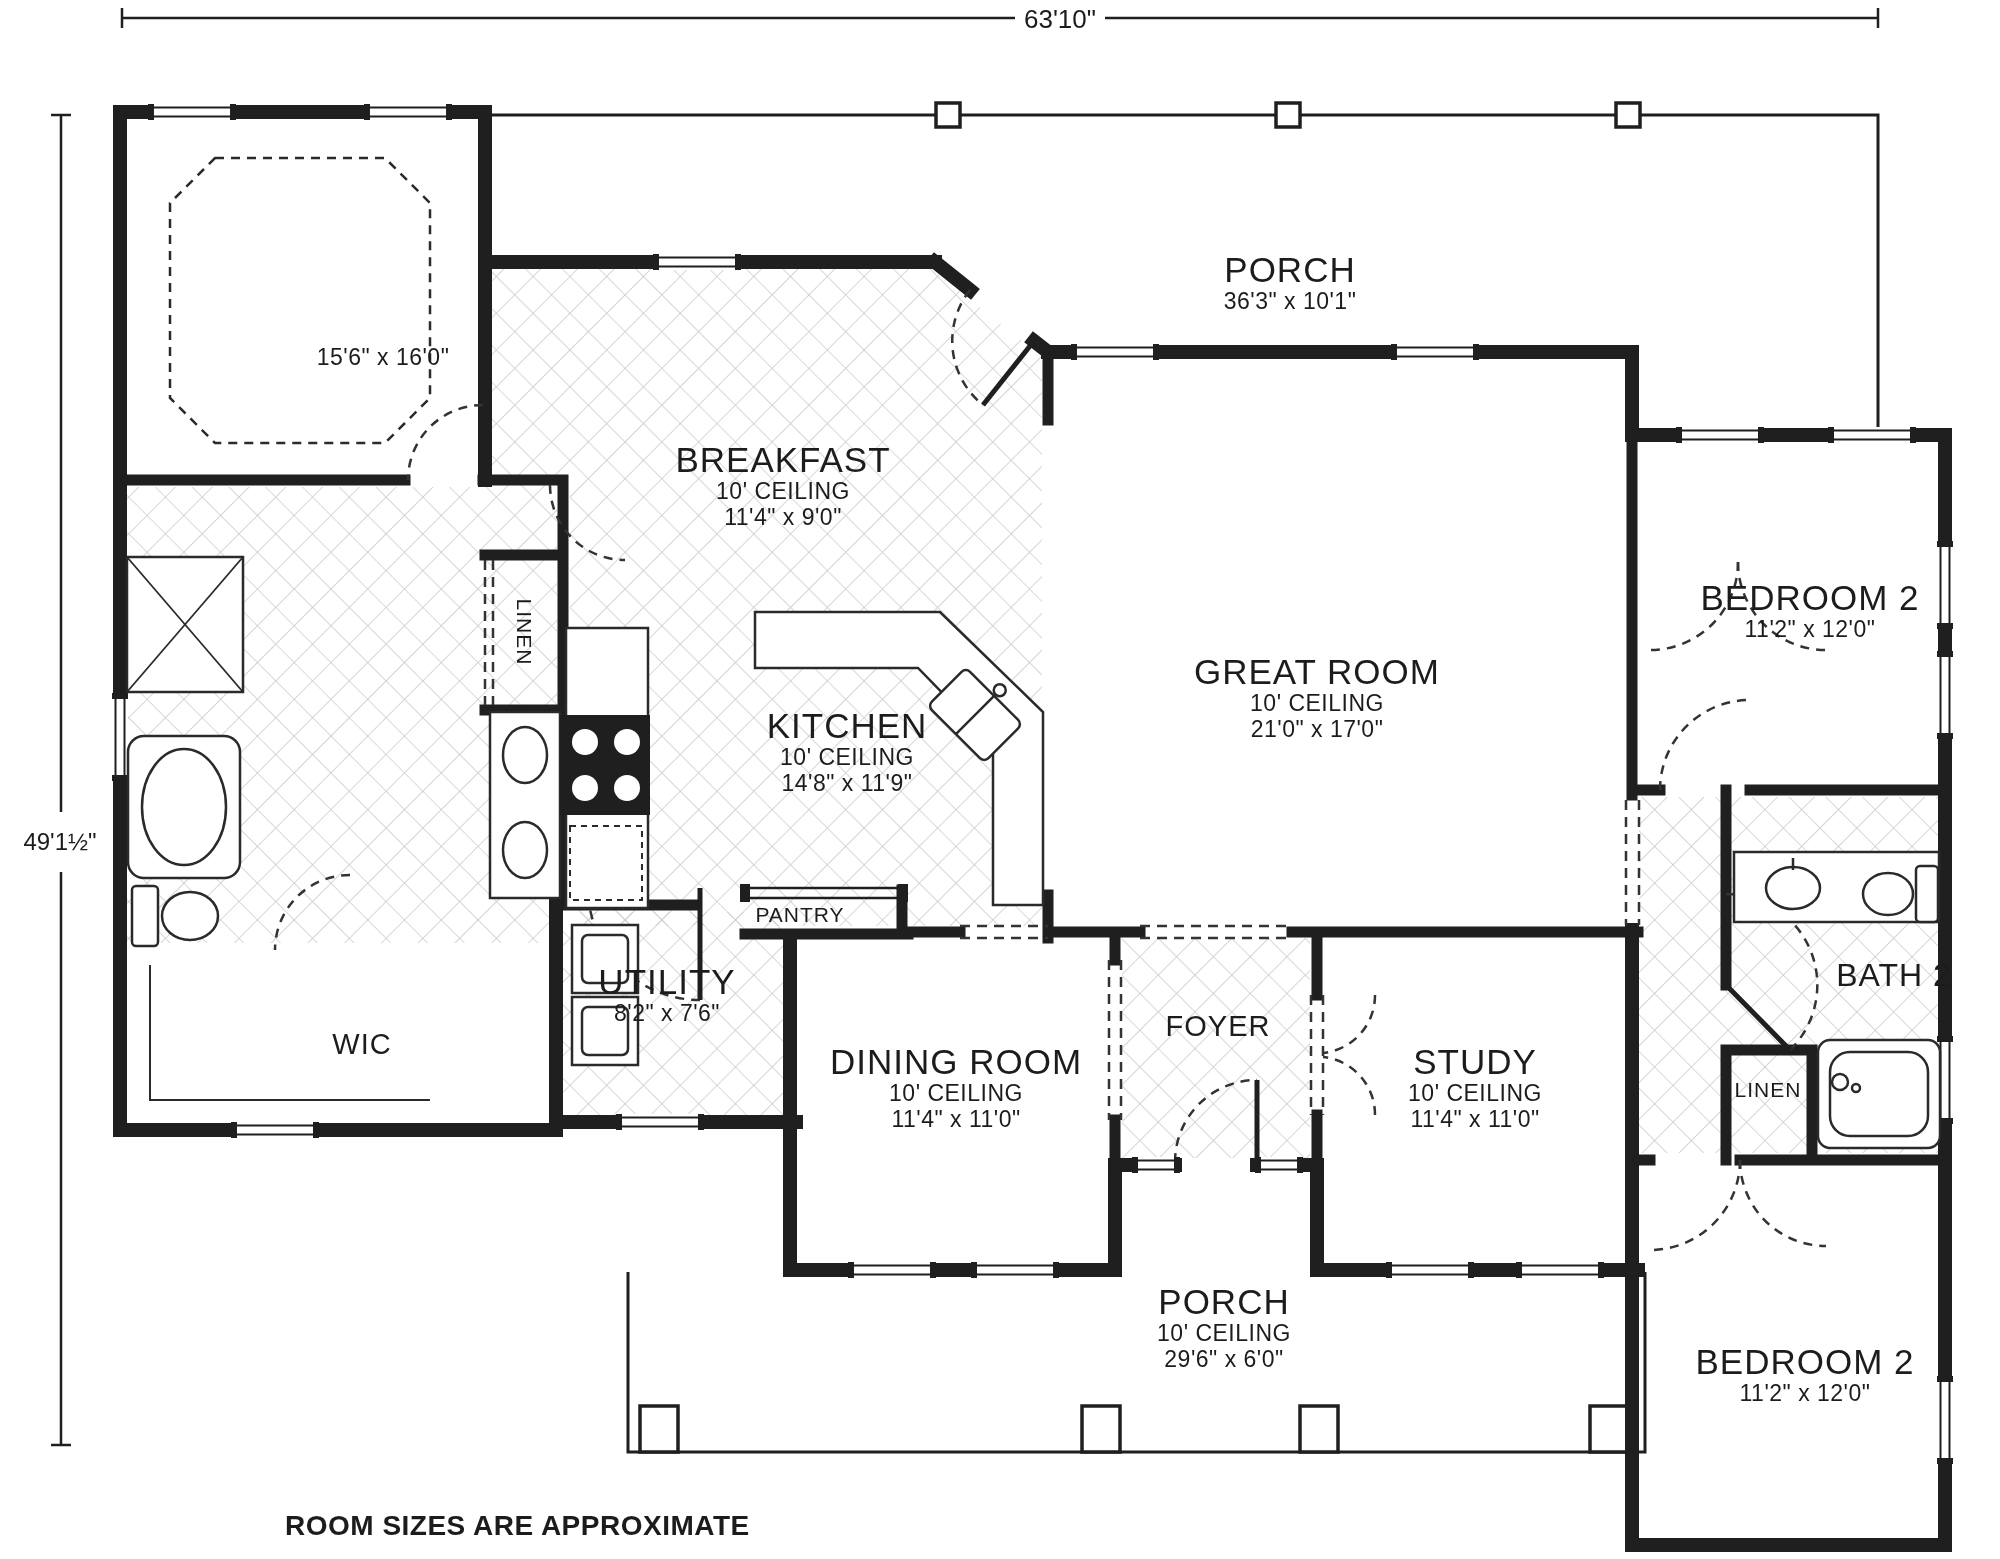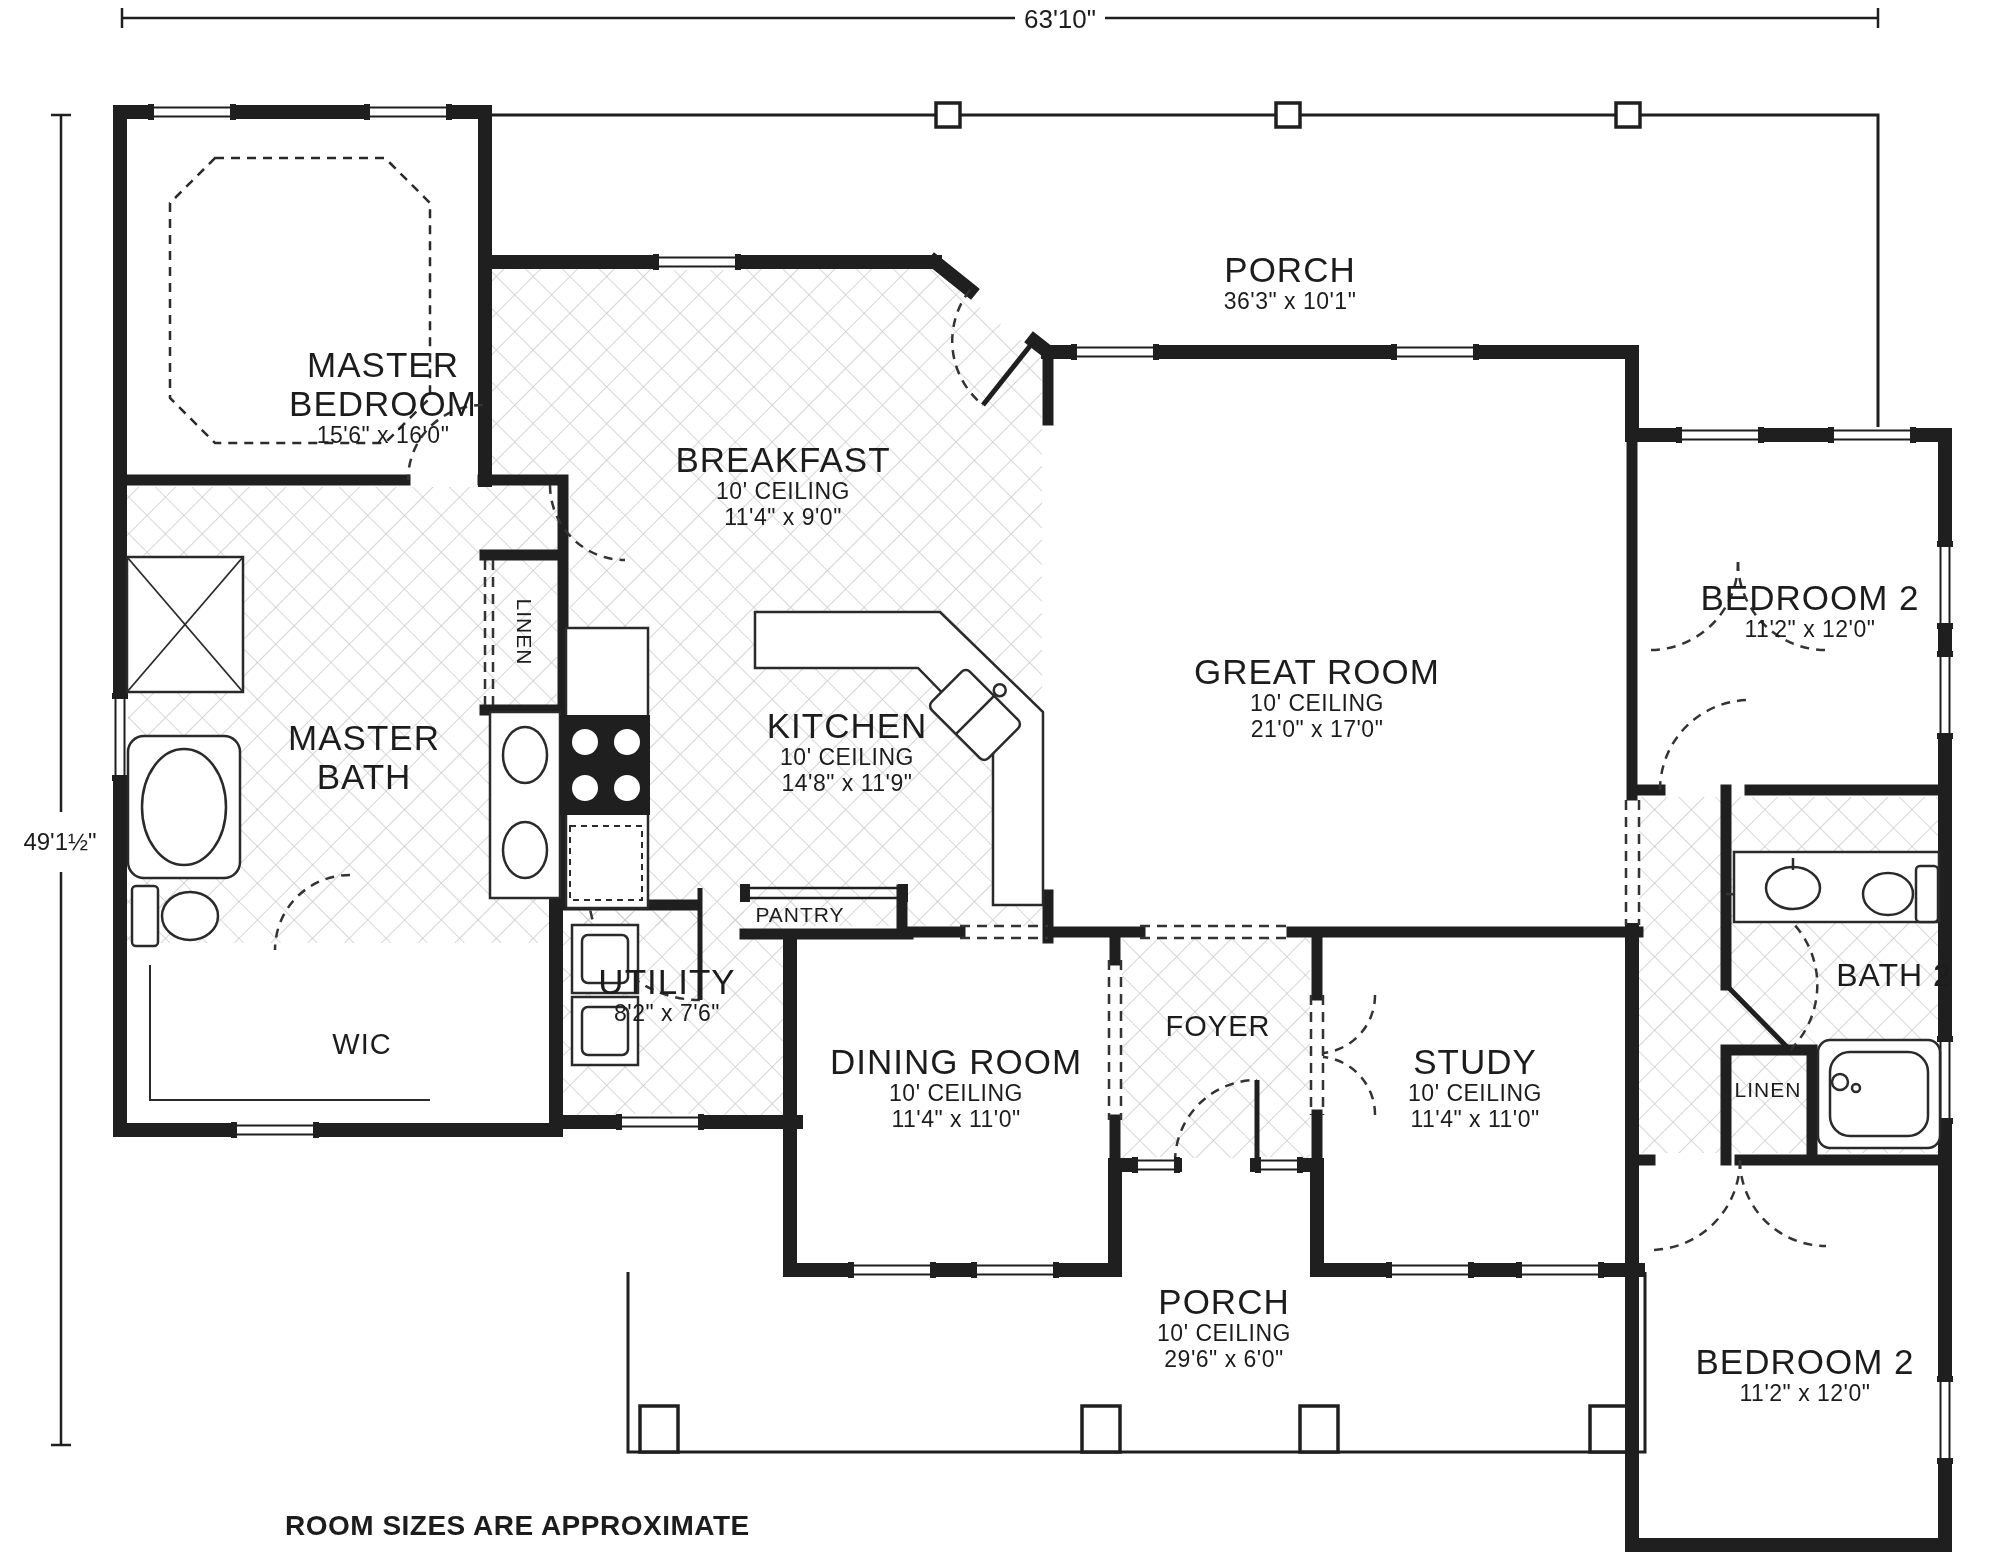--- a/index.html
+++ b/index.html
@@ -219,44 +219,40 @@
 
 <div class="dim-label" style="left:1060px;top:4px;">63'10"</div>
 <div class="dim-label" style="left:60px;top:828px;font-size:24px;">49'1½"</div>
 
 <div class="room-label" style="left:1290px;top:250px;">
   <div class="room-name nowrap">PORCH</div>
   <div class="room-sub nowrap">36'3" x 10'1"</div>
 </div>
 
 <div class="room-label" style="left:383px;top:345px;width:330px;">
-  <div class="room-name">MASTER BEDROOM</div>
   <div class="room-sub nowrap">15'6" x 16'0"</div>
 </div>
 
 <div class="room-label" style="left:783px;top:440px;">
   <div class="room-name nowrap">BREAKFAST</div>
   <div class="room-sub nowrap">10' CEILING</div>
   <div class="room-sub nowrap">11'4" x 9'0"</div>
 </div>
 
 <div class="room-label" style="left:1317px;top:652px;">
   <div class="room-name nowrap">GREAT ROOM</div>
   <div class="room-sub nowrap">10' CEILING</div>
   <div class="room-sub nowrap">21'0" x 17'0"</div>
 </div>
 
 <div class="room-label" style="left:1810px;top:578px;">
   <div class="room-name nowrap">BEDROOM 2</div>
   <div class="room-sub nowrap">11'2" x 12'0"</div>
 </div>
 
-<div class="room-label" style="left:364px;top:718px;width:230px;">
-  <div class="room-name">MASTER BATH</div>
-</div>
 
 <div class="room-label" style="left:818px;top:706px;margin-left:29px;">
   <div class="room-name nowrap">KITCHEN</div>
   <div class="room-sub nowrap">10' CEILING</div>
   <div class="room-sub nowrap">14'8" x 11'9"</div>
 </div>
 
 <div class="room-label rot90 small-name" style="left:524px;top:632px;">
   <div class="nowrap">LINEN</div>
 </div>

